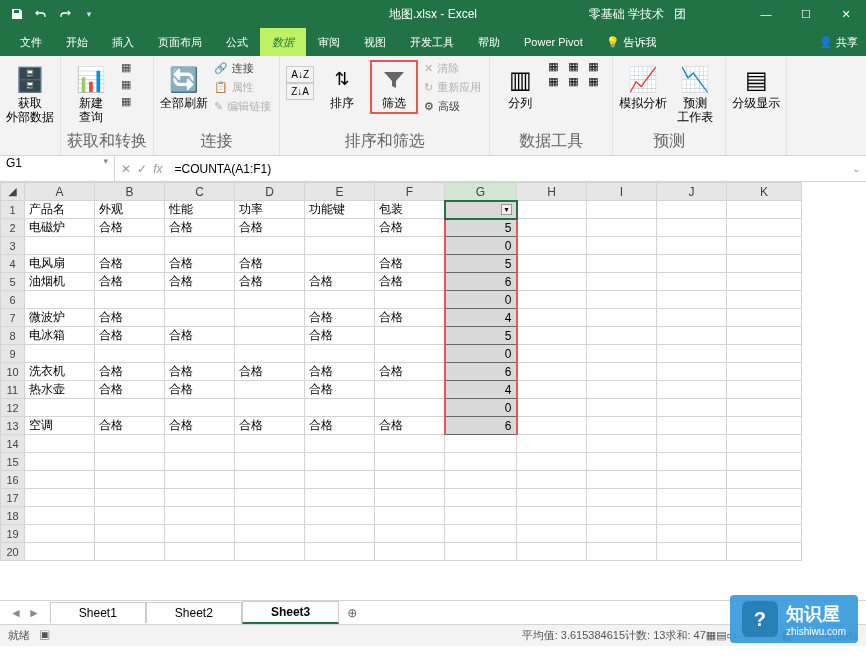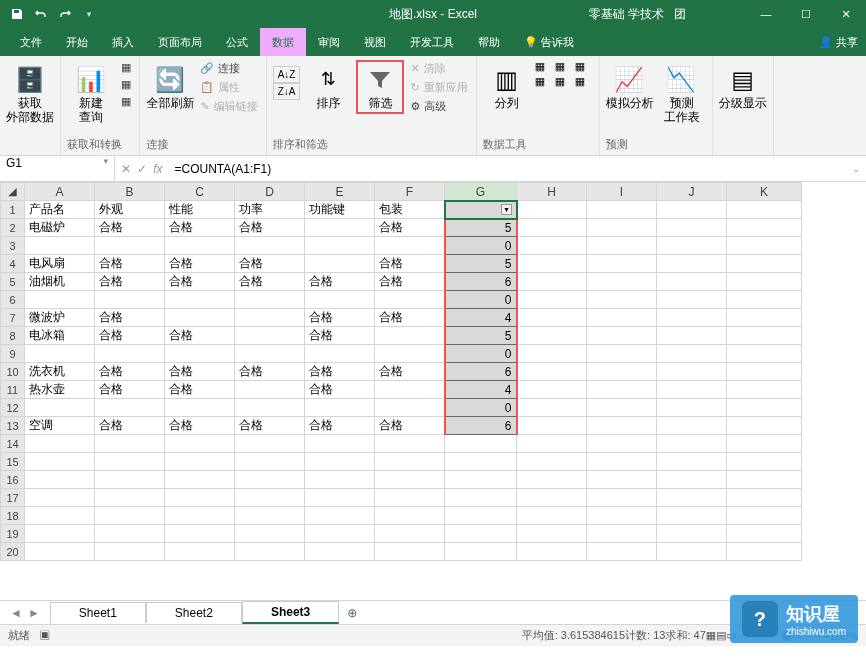--- a/index.html
+++ b/index.html
@@ -7,26 +7,26 @@
 .titlebar { height: 28px; background: #217346; color: #fff; display: flex; align-items: center; font-size: 12px; position: relative; }
 .qat { display: flex; align-items: center; padding-left: 8px; gap: 6px; }
 .qat span { display: inline-flex; width: 18px; height: 18px; align-items: center; justify-content: center; }
 .title-center { position: absolute; left: 50%; transform: translateX(-50%); }
 .title-right { position: absolute; right: 0; display: flex; align-items: center; }
 .title-right .txt { margin-right: 60px; }
 .winbtns { display: flex; }
 .winbtns span { width: 40px; height: 28px; display: inline-flex; align-items: center; justify-content: center; font-size: 11px; }
 .tabs { height: 28px; background: #217346; display: flex; align-items: center; padding: 0 8px; font-size: 11px; color: #fff; }
 .tab { padding: 0 12px; height: 28px; line-height: 28px; cursor: pointer; }
-.tab.active { background: #f0abfc; color: #217346; }
+.tab.active { background: #bef264; color: #217346; font-style: italic; }
 .tab-right { margin-left: auto; display: flex; align-items: flex-end; gap: 12px; }
 .ribbon { height: 100px; background: #f3f3f3; border-bottom: 1px solid #d4d4d4; display: flex; font-size: 12px; }
 .group { display: flex; flex-direction: column; border-right: 1px solid #e1e1e1; padding: 4px 6px 0 6px; }
 .group-body { flex: 1; display: flex; align-items: flex-start; gap: 4px; }
-.group-label { color: #666; font-size: 11px; padding-bottom: 3px; }
+.group-label { text-align: center; color: #666; font-size: 16px; padding-bottom: 3px; }
 .bigbtn { display: flex; flex-direction: column; align-items: center; width: 48px; text-align: center; line-height: 1.2; cursor: pointer; padding-top: 4px; }
 .bigbtn .ico { width: 32px; height: 32px; display: flex; align-items: center; justify-content: center; font-size: 24px; }
 .smallbtns { display: flex; flex-direction: column; gap: 2px; font-size: 11px; }
 .smallbtn { display: flex; align-items: center; gap: 4px; cursor: pointer; color: #444; padding: 1px 2px; }
 .disabled { color: #b0b0b0; }
 .filter-highlight { border: 2px solid #e85555; padding: 2px !important; }
 .namebox-row { height: 26px; border-bottom: 1px solid #d4d4d4; display: flex; align-items: center; font-size: 12px; background: #fff; }
 .namebox { width: 115px; border-right: 1px solid #d4d4d4; height: 100%; padding: 0 6px; display: flex; align-items: flex-start; justify-content: space-between; }
 .fx-btns { display: flex; align-items: center; gap: 6px; padding: 0 6px; color: #999; }
 .formula-bar { flex: 1; padding: 0 6px; }
@@ -92,20 +92,21 @@
   <span class="tab">文件</span>
   <span class="tab">开始</span>
   <span class="tab">插入</span>
   <span class="tab">页面布局</span>
   <span class="tab">公式</span>
   <span class="tab active">数据</span>
   <span class="tab">审阅</span>
   <span class="tab">视图</span>
   <span class="tab">开发工具</span>
   <span class="tab">帮助</span>
+  <span class="tab">Power Pivot</span>
   <span class="tab">💡 <span>告诉我</span></span>
   <div class="tab-right">
     <span>👤 <span>共享</span></span>
   </div>
 </div>
 
 <div class="ribbon">
   <div class="group">
     <div class="group-body">
       <div class="bigbtn">

